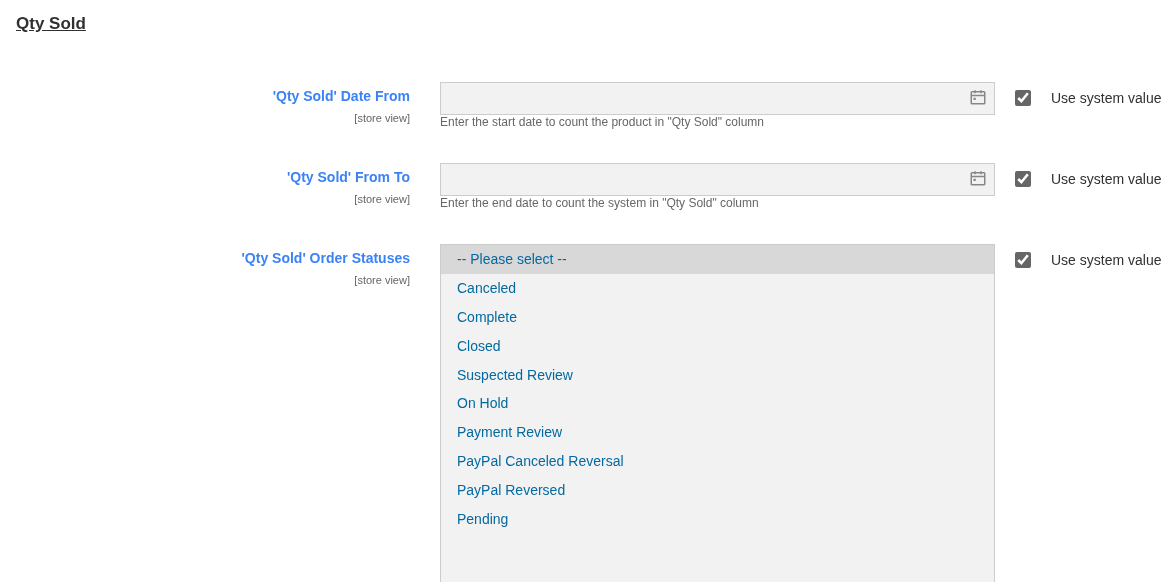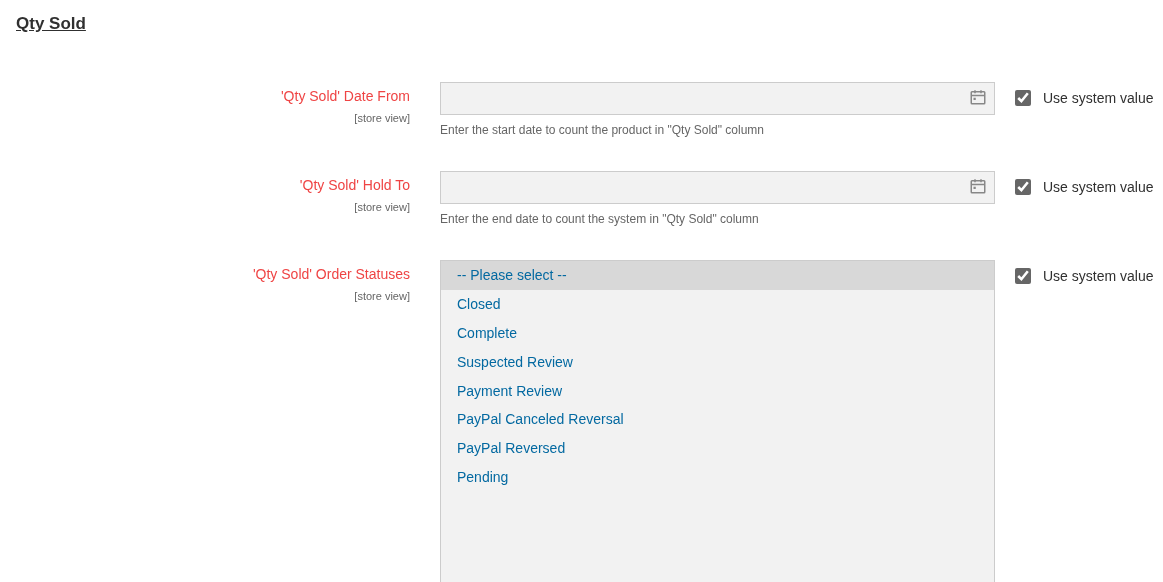--- a/index.html
+++ b/index.html
@@ -27,39 +27,39 @@
   }
   .field-row.last { margin-bottom: 0; }
   .label-col {
     width: 440px;
     text-align: right;
     padding-right: 30px;
     padding-top: 6px;
   }
   .label-main {
     font-size: 14px;
-    font-weight: 400;
-    color: #ef4444;
+    font-weight: 700;
+    color: #3b82f6;
   }
   .label-scope {
     font-size: 11px;
     color: #666;
     display: block;
     margin-top: 8px;
   }
   .input-col {
     width: 555px;
     position: relative;
   }
   .check-col {
     padding-left: 20px;
     padding-top: 8px;
     display: flex;
     align-items: center;
-    gap: 12px;
+    gap: 20px;
   }
   .text-input {
     width: 100%;
     height: 33px;
     background: #f2f2f2;
     border: 1px solid #ccc;
     padding: 0 40px 0 10px;
     color: #303030;
     font-size: 14px;
   }
@@ -69,21 +69,21 @@
     right: 8px;
     top: 6px;
     width: 18px;
     height: 18px;
     color: #878787;
     cursor: pointer;
   }
   .help-text {
     font-size: 12px;
     color: #666;
-    margin-top: 8px;
+    margin-top: 0;
   }
   .checkbox {
     width: 16px;
     height: 16px;
     accent-color: #666;
   }
   .check-label {
     font-size: 14px;
     color: #303030;
   }
@@ -136,21 +136,21 @@
       <div class="help-text">Enter the start date to count the product in "Qty Sold" column</div>
     </div>
     <div class="check-col">
       <input type="checkbox" class="checkbox" checked="" style="">
       <span class="check-label">Use system value</span>
     </div>
   </div>
 
   <div class="field-row">
     <div class="label-col">
-      <span class="label-main">'Qty Sold' Hold To</span>
+      <span class="label-main">'Qty Sold' From To</span>
       <span class="label-scope">[store view]</span>
     </div>
     <div class="input-col">
       <input type="text" class="text-input" disabled="" value="" style="">
       <span class="calendar-icon">
         <svg viewBox="0 0 24 24" fill="currentColor">
             <rect x="3" y="5" width="18" height="16" rx="1" fill="none" stroke="currentColor" stroke-width="2"></rect>
             <line x1="3" y1="10" x2="21" y2="10" stroke="currentColor" stroke-width="2"></line>
             <line x1="8" y1="3" x2="8" y2="7" stroke="currentColor" stroke-width="2"></line>
             <line x1="16" y1="3" x2="16" y2="7" stroke="currentColor" stroke-width="2"></line>
@@ -166,23 +166,25 @@
   </div>
 
   <div class="field-row last">
     <div class="label-col">
       <span class="label-main">'Qty Sold' Order Statuses</span>
       <span class="label-scope">[store view]</span>
     </div>
     <div class="input-col">
       <div class="multiselect" id="status-multiselect">
           <div class="multiselect-option selected">-- Please select --</div>
+          <div class="multiselect-option">Canceled</div>
+          <div class="multiselect-option">Complete</div>
           <div class="multiselect-option">Closed</div>
-          <div class="multiselect-option">Complete</div>
           <div class="multiselect-option">Suspected Review</div>
+          <div class="multiselect-option">On Hold</div>
           <div class="multiselect-option">Payment Review</div>
           <div class="multiselect-option">PayPal Canceled Reversal</div>
           <div class="multiselect-option">PayPal Reversed</div>
           <div class="multiselect-option">Pending</div>
         </div>
       <div class="help-text" style="margin-top:18px;">Select order statuses to be counted in "Qty Sold" column</div>
     </div>
     <div class="check-col">
       <input type="checkbox" class="checkbox" checked="" style="">
       <span class="check-label">Use system value</span>

